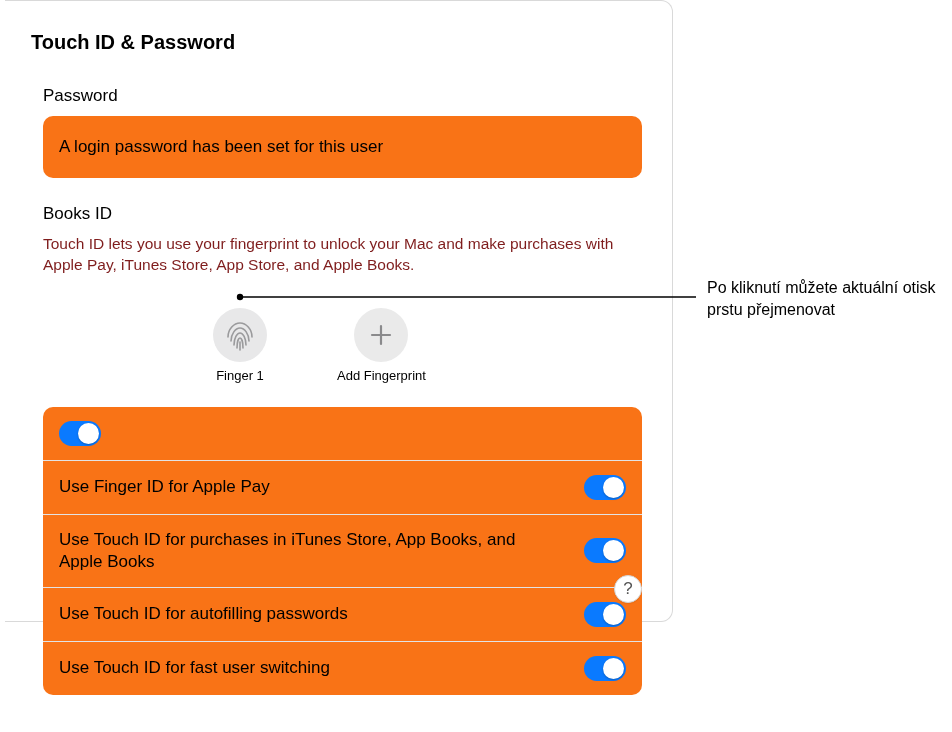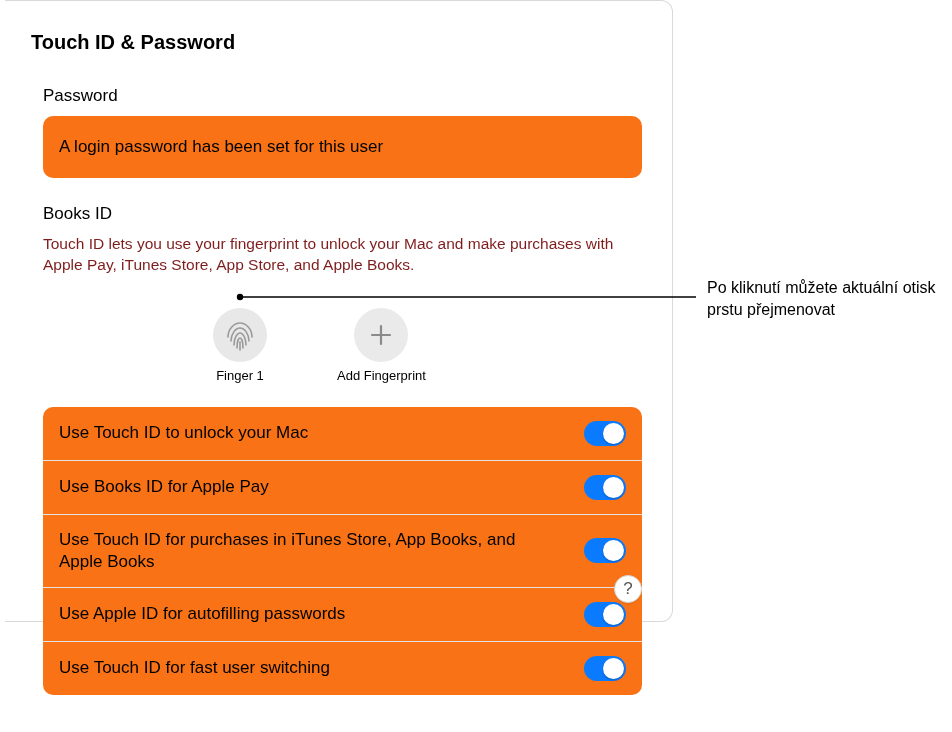--- a/index.html
+++ b/index.html
@@ -213,33 +213,32 @@
               <line x1="5" y1="14" x2="23" y2="14"></line>
             </g>
           </svg>
         </span>
         <span class="fp-label">Add Fingerprint</span>
       </div>
     </div>
 
     <div class="card options-card">
       <div class="option-row">
-        <div class="option-text">Use Touch ID to unlock your Mac</div>
-        <div class="toggle"></div>
-      </div>
-      <div class="option-row">
-        <div class="option-text">Use Books ID for Apple Pay</div>
+        <div class="toggle"></div>
+      </div>
+      <div class="option-row">
+        <div class="option-text">Use Finger ID for Apple Pay</div>
         <div class="toggle"></div>
       </div>
       <div class="option-row">
         <div class="option-text">Use Touch ID for purchases in iTunes Store, App Books, and Apple Books</div>
         <div class="toggle"></div>
       </div>
       <div class="option-row">
-        <div class="option-text">Use Apple ID for autofilling passwords</div>
+        <div class="option-text">Use Touch ID for autofilling passwords</div>
         <div class="toggle"></div>
       </div>
       <div class="option-row">
         <div class="option-text">Use Touch ID for fast user switching</div>
         <div class="toggle"></div>
       </div>
     </div>
   </div>
 
   <div class="help-button">?</div>

